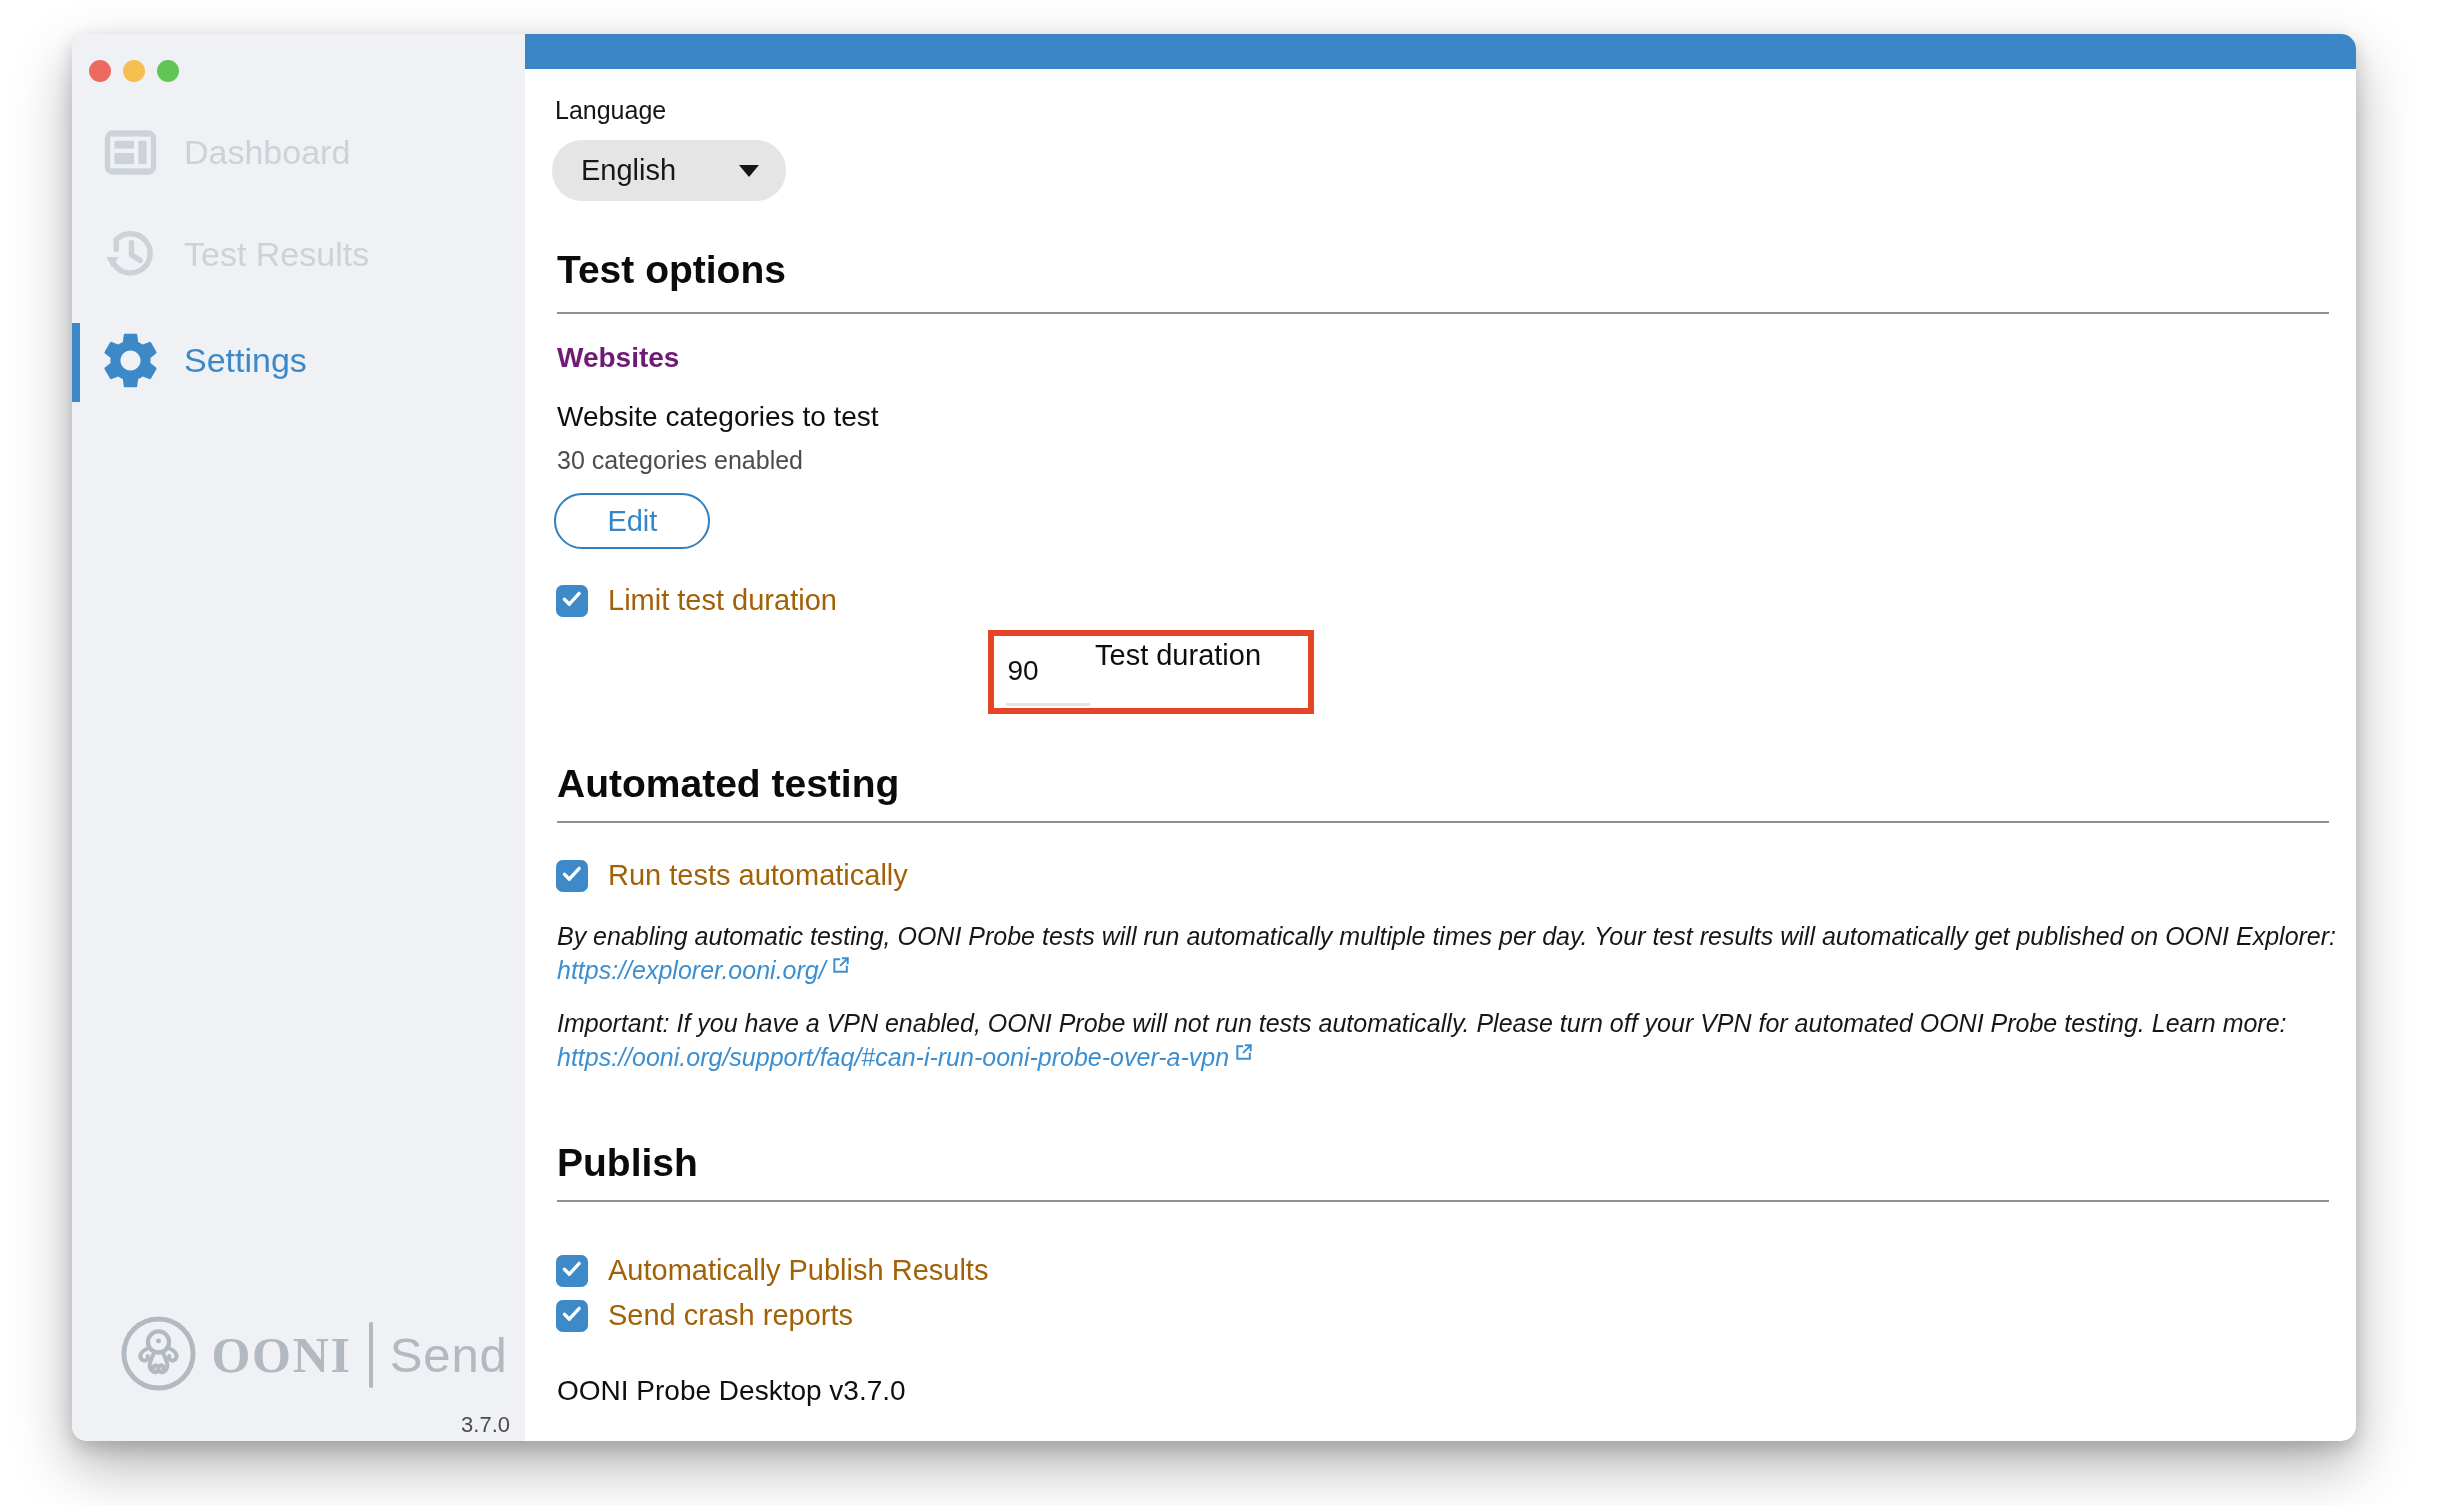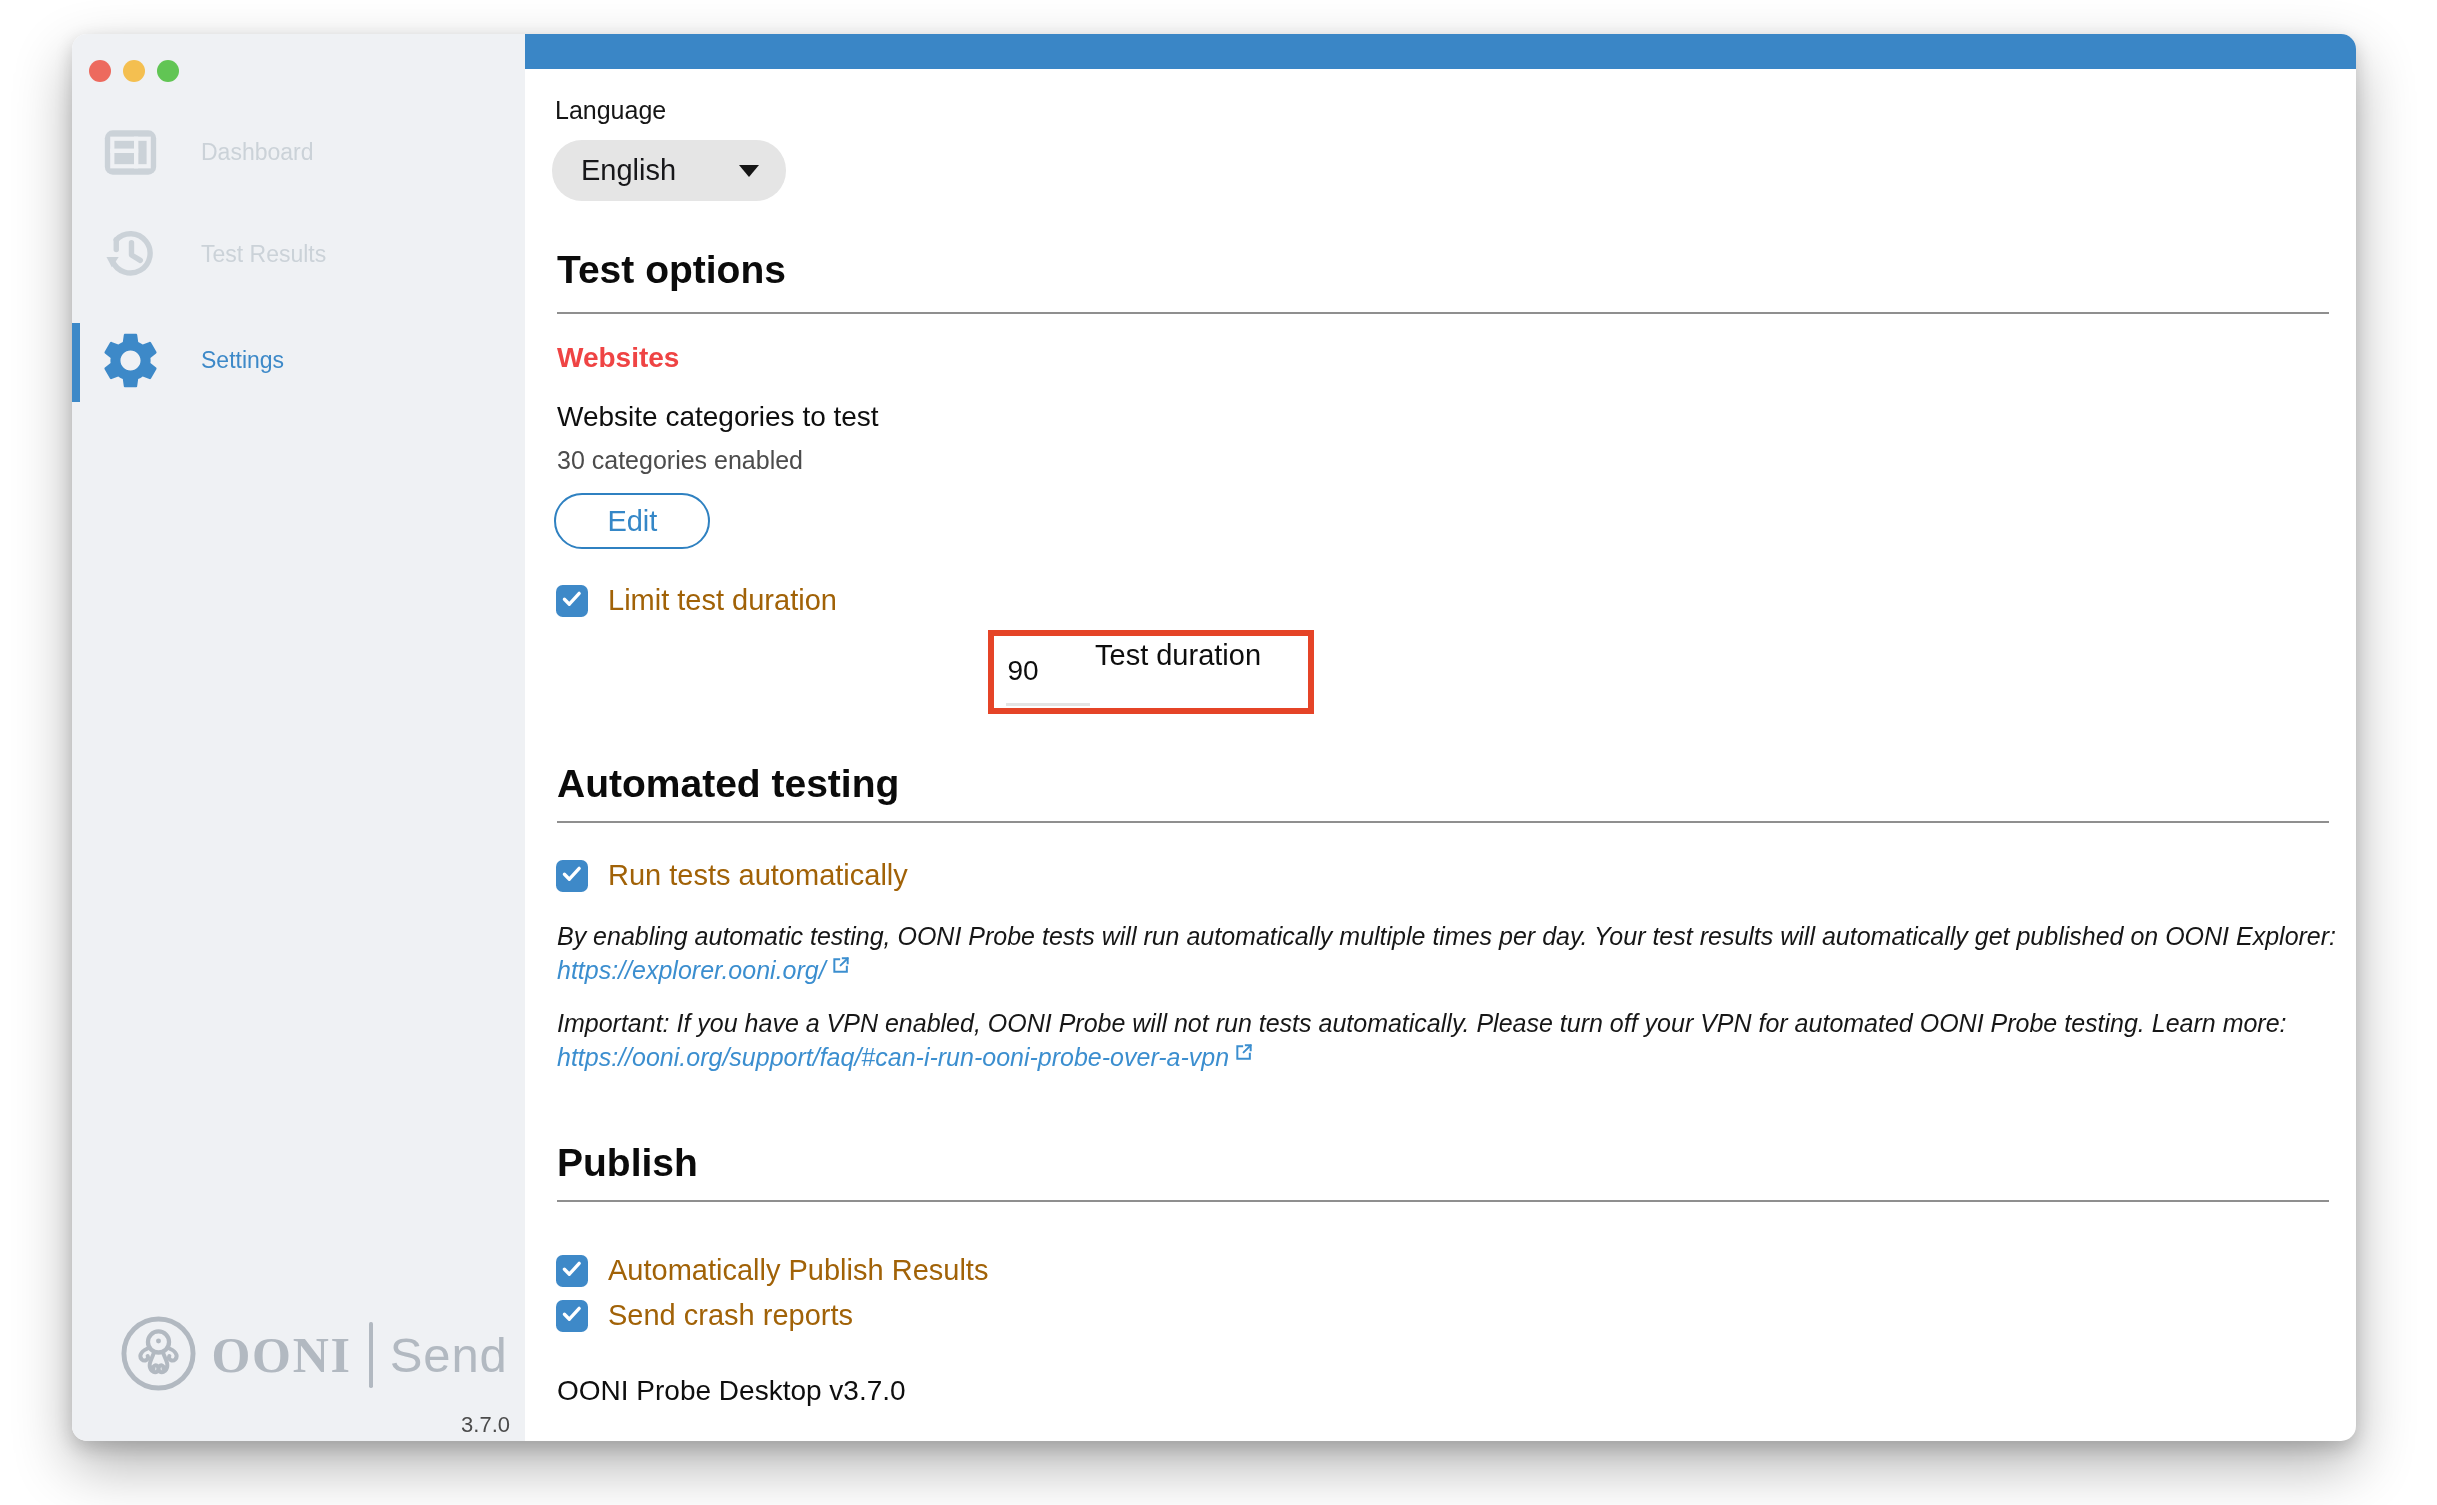--- a/index.html
+++ b/index.html
@@ -10,21 +10,21 @@
           box-shadow:0 25px 59px rgba(0,0,0,.30),0 6.7px 18.5px rgba(0,0,0,.16);}
   
   .sidebar{position:absolute;left:0;top:0;width:453px;height:100%;background:#eff1f4;}
   .traffic{position:absolute;top:26px;width:22px;height:22px;border-radius:50%;}
   .t-red{left:17px;background:var(--traffic_red,#ed6a5e);}
   .t-yellow{left:51px;background:var(--traffic_yellow,#f4bf50);}
   .t-green{left:85px;background:var(--traffic_green,#61c554);}
   .nav-item{position:absolute;left:0;width:100%;height:72px;display:flex;align-items:center;
             padding-left:25px;box-sizing:border-box;cursor:default;}
   .nav-icon{width:67px;display:flex;justify-content:center;align-items:center;color:#cbd2d8;}
-  .nav-label{margin-left:37px;font-size:23px;color:#cbd2d8;}
+  .nav-label{margin-left:20px;font-size:34px;color:#cbd2d8;}
   .nav-item.active .nav-icon{color:var(--sidebar_active,#3d89c8);}
   .nav-item.active .nav-label{color:var(--sidebar_active,#3d89c8);}
   .active-bar{position:absolute;left:0;top:289px;width:8.4px;height:79px;background:var(--sidebar_active,#3d89c8);}
   .logo-row{position:absolute;left:47px;top:1280px;display:flex;align-items:center;color:#b2b9c1;}
   .logo-mark{width:79px;height:79px;}
   .logo-wordmark{margin-left:13.5px;font-family:"Liberation Serif","DejaVu Serif",serif;
                  font-weight:bold;font-size:50px;letter-spacing:1.7px;color:#b2b9c1;}
   .logo-divider{width:4.2px;height:66px;background:#b2b9c1;margin:0 17px;border-radius:1.7px;}
   .logo-product{font-size:49px;font-weight:400;color:#b2b9c1;letter-spacing:0.8px;}
   .logo-version{position:absolute;right:15px;top:1378px;font-size:22px;color:#4b4b4b;}
@@ -32,21 +32,21 @@
   .main{position:absolute;left:453px;top:0;right:0;bottom:0;background:#ffffff;border-radius:31px;}
   .topbar{position:absolute;left:0;top:0;right:0;height:35px;background:var(--accent,#3a86c6);}
   .lang-label{position:absolute;left:30px;top:62px;font-size:25px;color:#151515;}
   .select{position:absolute;left:27px;top:106px;width:234px;height:61px;border-radius:30px;
           background:#e5e5e5;display:flex;align-items:center;cursor:pointer;}
   .select-value{margin-left:29px;font-size:29px;color:#17171a;}
   .select-caret{position:absolute;right:27px;width:0;height:0;border-left:10px solid transparent;
                 border-right:10px solid transparent;border-top:12.6px solid #151515;}
   .h1{position:absolute;left:32px;font-size:39px;font-weight:bold;color:#0b0b0b;white-space:nowrap;}
   .divider{position:absolute;left:32px;width:1772px;height:1.7px;background:#8f8f8f;}
-  .sub-bold{position:absolute;left:32px;font-size:28px;font-weight:bold;color:#ef4444;}
+  .sub-bold{position:absolute;left:32px;font-size:28px;font-weight:bold;color:#701a75;}
   .plain{position:absolute;left:32px;font-size:28px;color:#0e0e0e;white-space:nowrap;}
   .muted{position:absolute;left:32px;font-size:25px;color:#4c4c4c;}
   .edit-btn{position:absolute;left:29.4px;top:459px;width:156px;height:56px;border:2.5px solid #2f81c1;
             border-radius:30px;background:#ffffff;display:flex;align-items:center;justify-content:center;
             font-size:29px;color:#3587c7;box-sizing:border-box;cursor:pointer;}
   .check-row{position:absolute;left:31px;height:37px;display:flex;align-items:center;}
   .checkbox{width:32px;height:32px;border-radius:6.7px;background:var(--checkbox,#3e89c8);
             display:flex;align-items:center;justify-content:center;flex:0 0 auto;cursor:pointer;}
   .check-row .lbl{margin-left:20px;font-size:29px;color:#a16207;white-space:nowrap;}
   .annotation{position:absolute;left:463px;top:596px;width:326px;height:84px;

